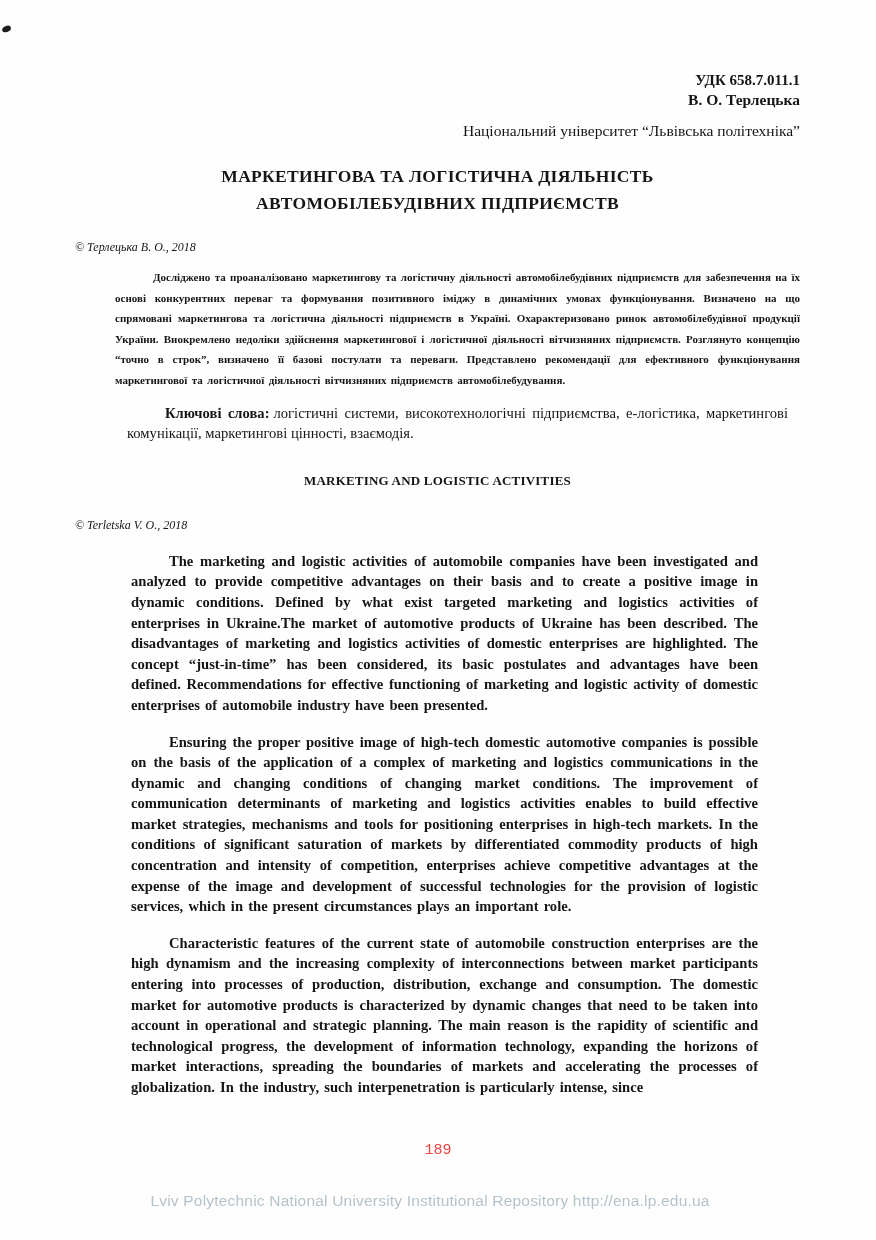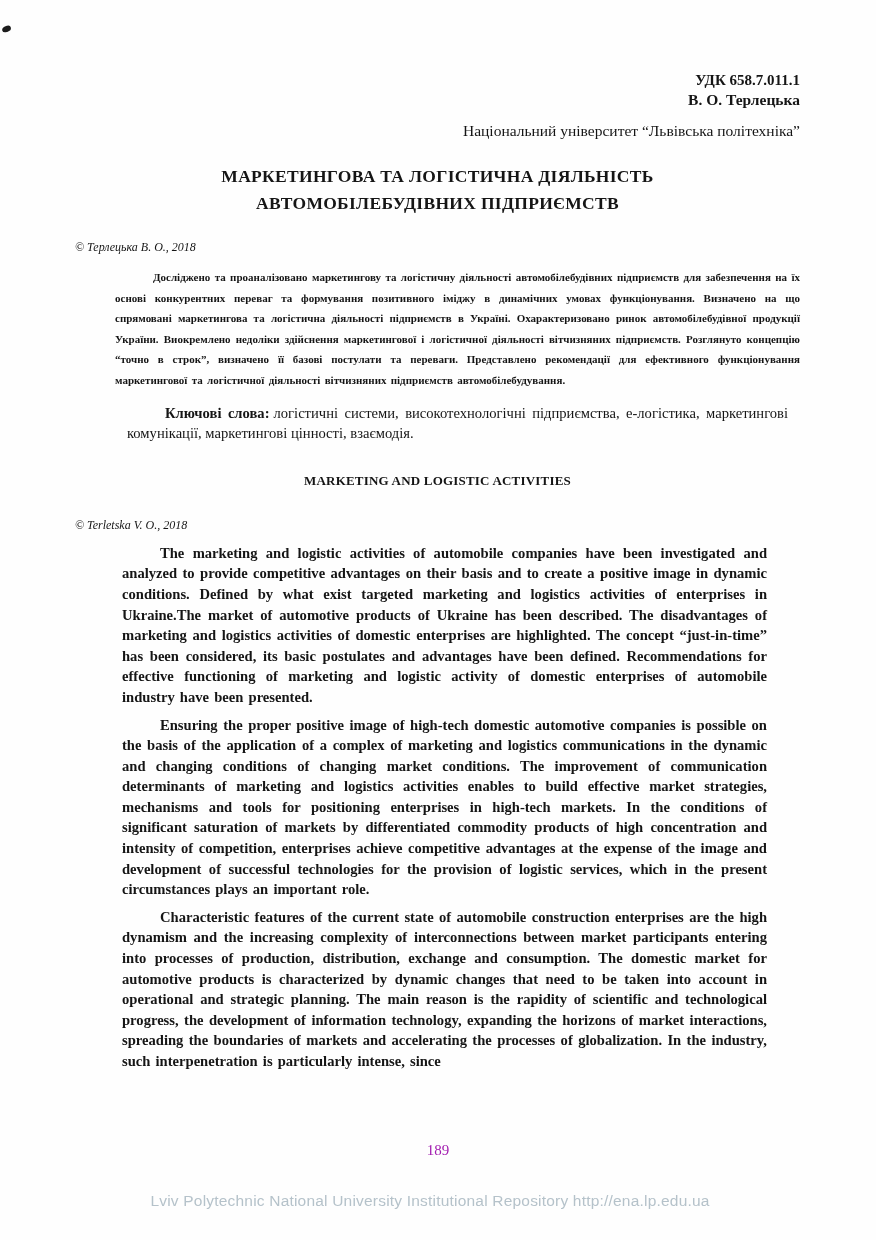--- a/index.html
+++ b/index.html
@@ -31,27 +31,27 @@
     word-spacing: 1.5px;
   }
   .kw { font-size: 14.6px; line-height: 20.6px; text-align: justify; text-indent: 38px; margin: 12px; }
   .kw-label { font-weight: bold; margin-right: 4px; }
 
   .title-en { text-align: center; font-weight: bold; font-size: 13px; line-height: 29px; margin-top: 22px; letter-spacing: 0.2px; }
 
   .en-block { margin-left: 40px; margin-right: 26px; margin-top: 8px; }
   .para {
     font-weight: bold; font-size: 14.6px; line-height: 20.6px;
-    text-align: justify; text-indent: 38px; margin: 7px;
+    text-align: justify; text-indent: 38px; margin: 16px;
     word-spacing: 1.5px;
   }
 
   .page-number {
     position: absolute; left: 0; right: 0; top: 1142px;
-    text-align: center; font-size: 15px; color: #a21caf;
+    text-align: center; font-size: 15px; color: #ef4444; font-family: Liberation Mono, monospace;
   }
   .repo-footer {
     position: absolute; left: 0; right: 16px; top: 1192px;
     text-align: center;
     font-family: "Liberation Sans", "DejaVu Sans", sans-serif;
     font-size: 15.5px; color: #b5c2ca; letter-spacing: 0.2px;
   }
 
   .artifact {
     position: absolute; left: 2px; top: 26px; width: 9px; height: 6px;

